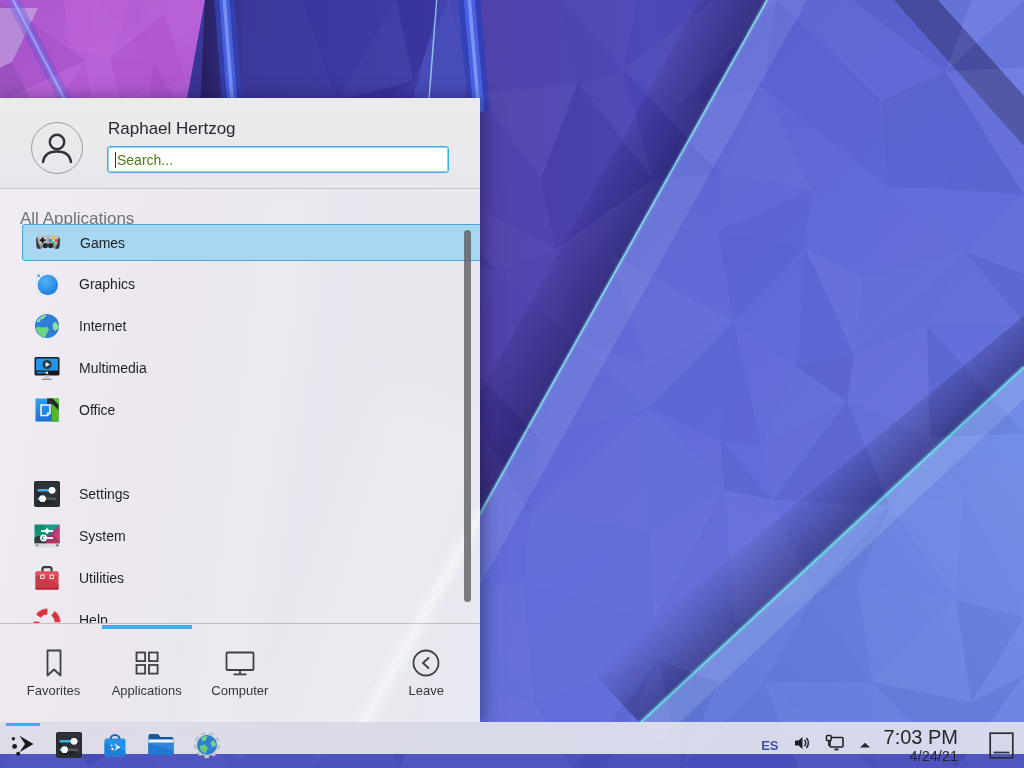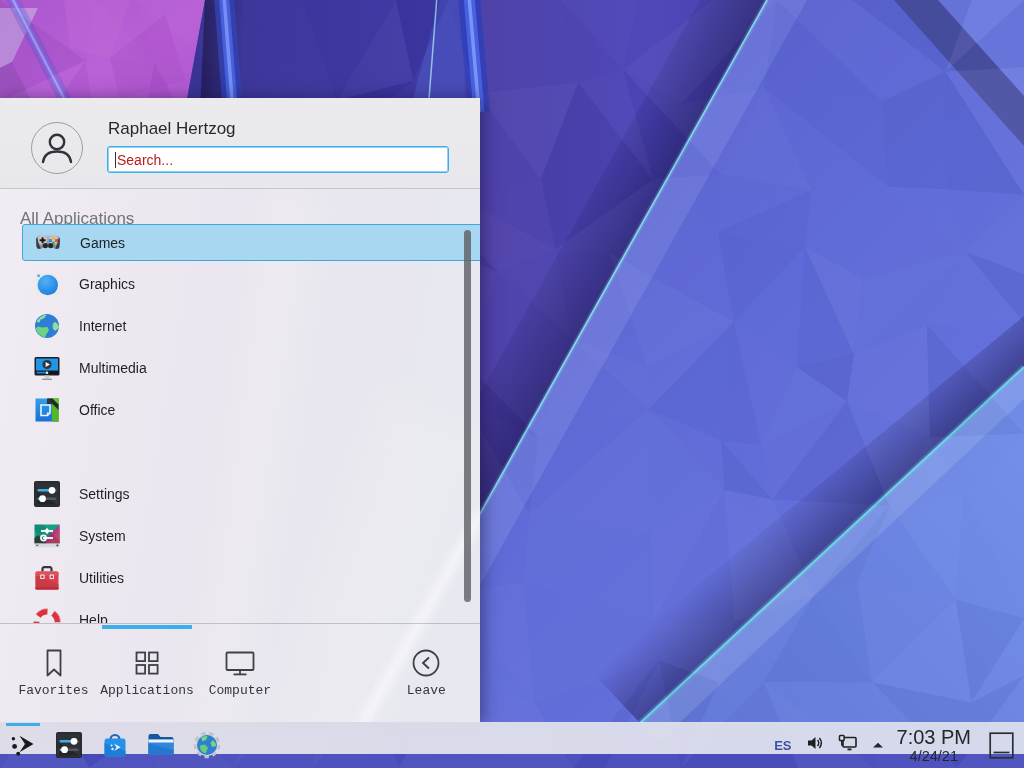--- a/index.html
+++ b/index.html
@@ -28,21 +28,21 @@
     position:absolute; left:31px; top:24px; width:52px; height:52px;
     border:1px solid #9d9da2; border-radius:50%;
   }
   #uname { position:absolute; left:108px; top:21px; font-size:17px; color:#26292d; }
   #searchbox {
     position:absolute; left:107px; top:48px; width:342px; height:27px;
     background:#ffffff; border:1px solid #3daee9; border-radius:3px;
     box-shadow:inset 0 0 0 1px rgba(61,174,233,.55);
   }
   #searchcaret { position:absolute; left:7px; top:5px; width:1px; height:16px; background:#33373b; }
-  #searchph { position:absolute; left:9px; top:5px; font-size:14px; color:#b91c1c; }
+  #searchph { position:absolute; left:9px; top:5px; font-size:14px; color:#4d7c0f; }
 
   #sectionlabel { position:absolute; left:20px; top:111px; font-size:17px; color:#6f747a; }
   #applist { position:absolute; left:0; top:0; width:480px; height:525px; overflow:hidden; }
 
   .row { position:absolute; left:22px; width:500px; height:37px; border-radius:3px; }
   .row.selected { background:#a7d7f1; border:1px solid #42a6da; }
   .row .ricon { position:absolute; left:11px; top:4px; width:28px; height:28px; }
   .row.selected .ricon { top:3px; }
   .row .rlabel { position:absolute; left:57px; top:10px; font-size:14px; color:#1e2124; }
   .row .rarrow { position:absolute; right:12px; top:14px; width:0; height:0;
@@ -50,35 +50,35 @@
   .row.selected .rarrow { border-left-color:#15171a; }
 
   #scrollbar { position:absolute; left:464px; top:132px; width:7px; height:372px;
     border-radius:3.5px; background:#5c5e63; opacity:.8; }
 
   #ktabs { position:absolute; left:0; top:525px; width:480px; height:99px;
     border-top:1px solid rgba(40,40,46,.22); }
   #tabindicator { position:absolute; left:102px; top:1px; width:90px; height:4px; background:#3daee9; }
   .ktab { position:absolute; top:0; width:93px; height:99px; text-align:center; }
   .ktab .ticon { position:absolute; left:50%; top:22px; transform:translateX(-50%); width:34px; height:34px; }
-  .ktab .tlabel { position:absolute; left:0; right:0; top:59px; font-size:13px; color:#33373b;font-family:Liberation Mono, monospace; }
+  .ktab .tlabel { position:absolute; left:0; right:0; top:59px; font-size:13px; color:#33373b; }
 
   
   #taskbar {
     position:absolute; left:0; top:722px; width:1024px; height:32px;
     background:linear-gradient(90deg, rgba(229,226,234,.96) 0%, rgba(226,227,237,.94) 46%, rgba(223,227,239,.93) 100%);
   }
   #tb-left { position:absolute; left:0; top:0; height:46px; display:flex; }
   .tbbtn { width:46px; height:46px; position:relative; }
   .tbbtn svg { position:absolute; left:50%; top:50%; transform:translate(-50%,-50%); }
   #kali-active { position:absolute; left:6px; top:1px; width:34px; height:3px; background:#3daee9; }
   #tb-right { position:absolute; right:0; top:0; height:46px; display:flex; align-items:center; }
   #kbd-layout { font-size:13px; font-weight:bold; color:#3f51a5; margin-right:13px; }
   .trayicon { margin-right:12px; position:relative; }
-  #clockblock { text-align:center; margin-right:18px; line-height:1; }
+  #clockblock { text-align:right; margin-right:31px; line-height:1; }
   #tb-time { font-size:20px; color:#24272a; }
   #tb-date { font-size:14.5px; color:#24272a; margin-top:2px; }
   #showdesk { width:25px; height:27px; margin-right:10px; position:relative; }
 </style>
 </head>
 <body>
 
 <svg id="wallpaper" viewBox="0 0 1024 768" preserveAspectRatio="none">
   <defs>
     <linearGradient id="gMagenta" x1="0" y1="0" x2="1" y2="1">

